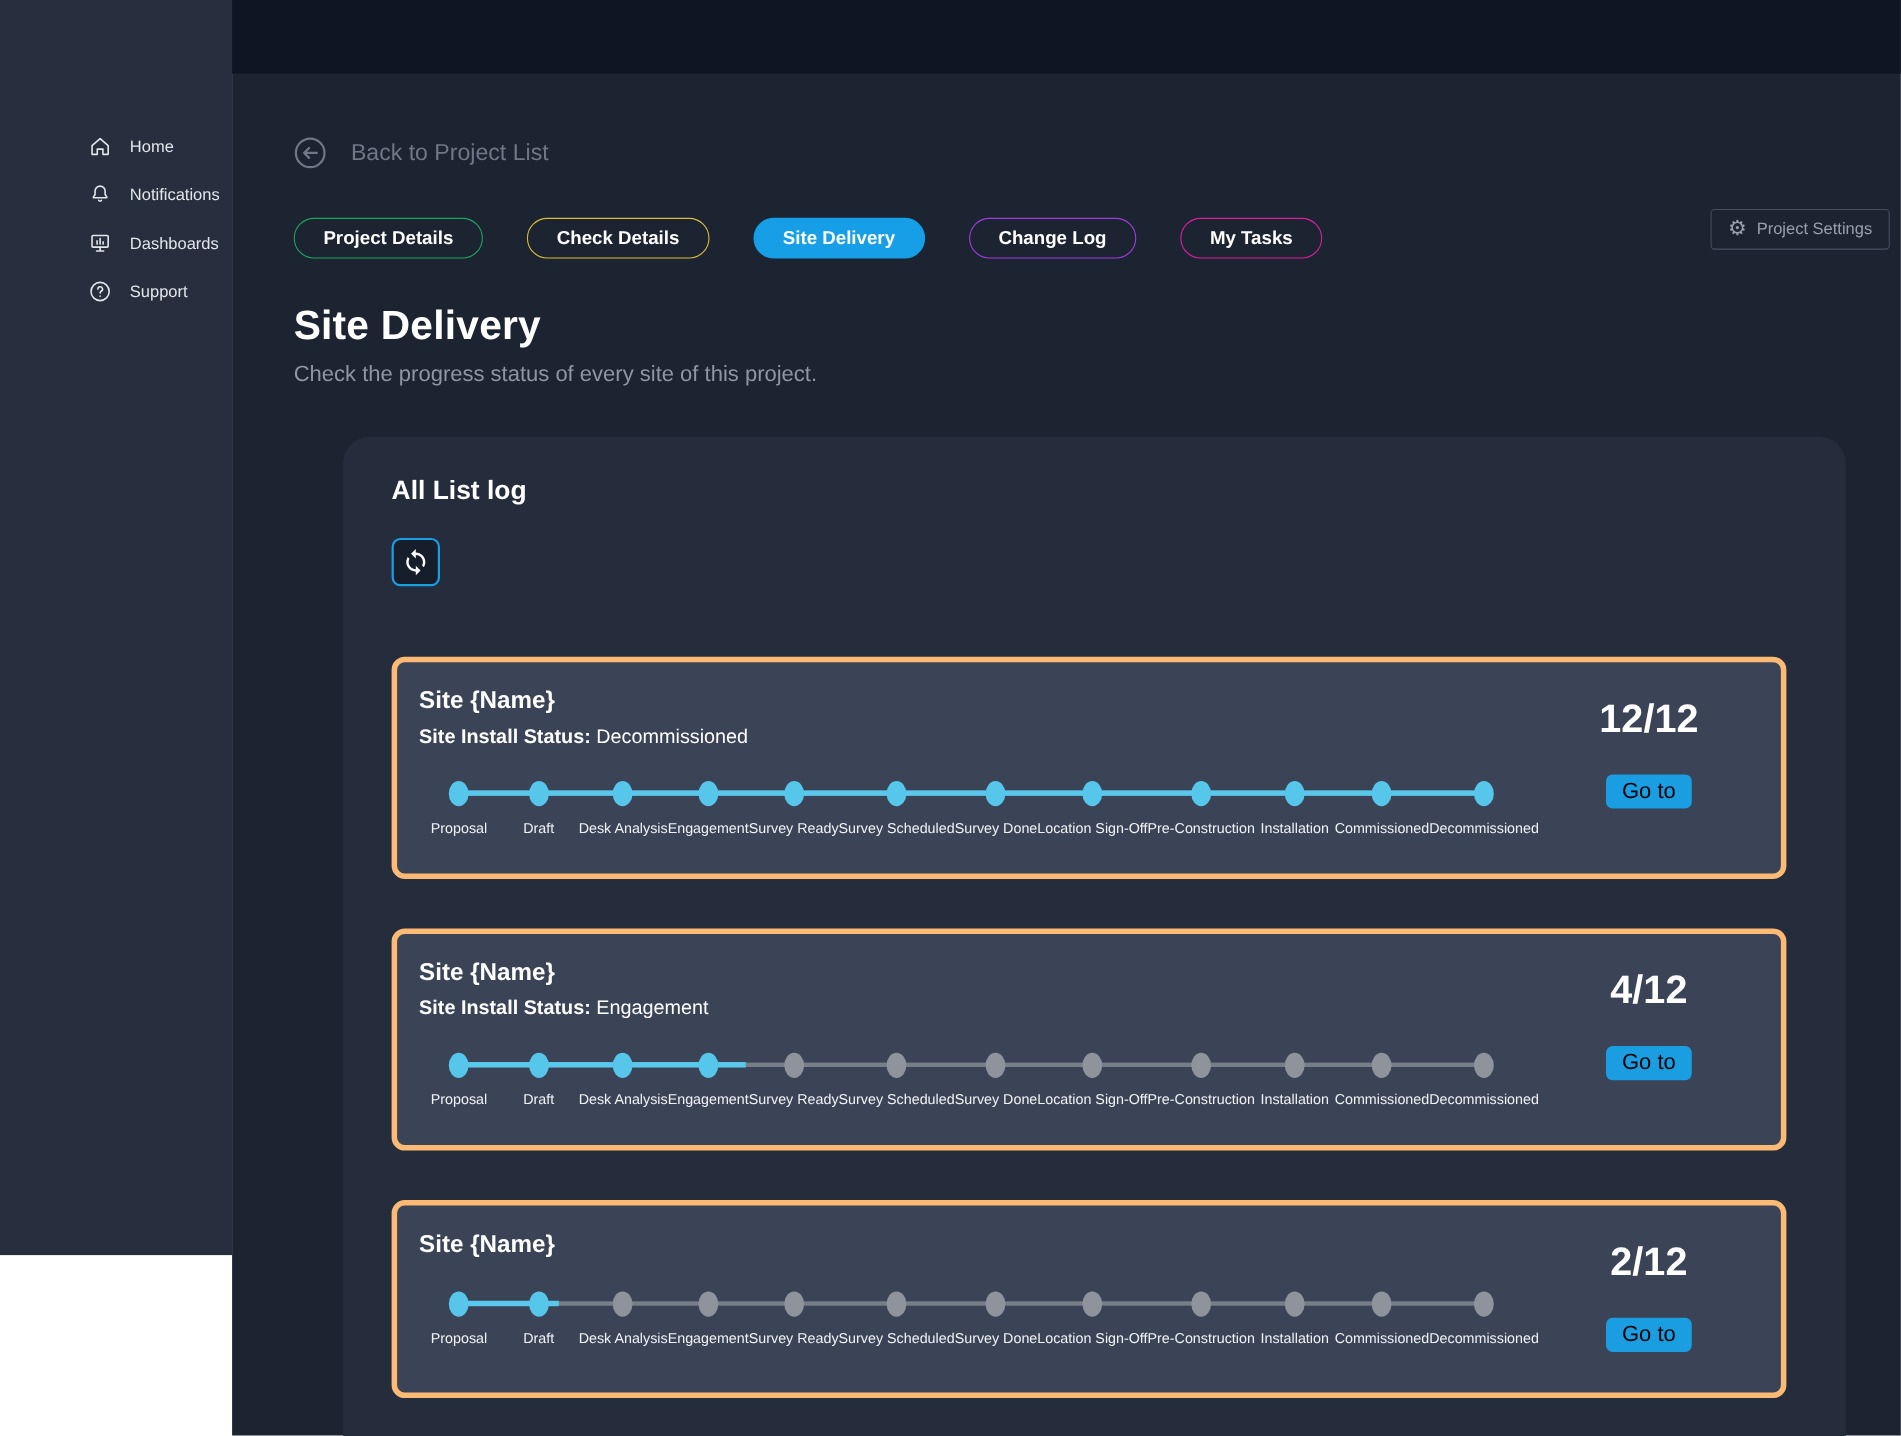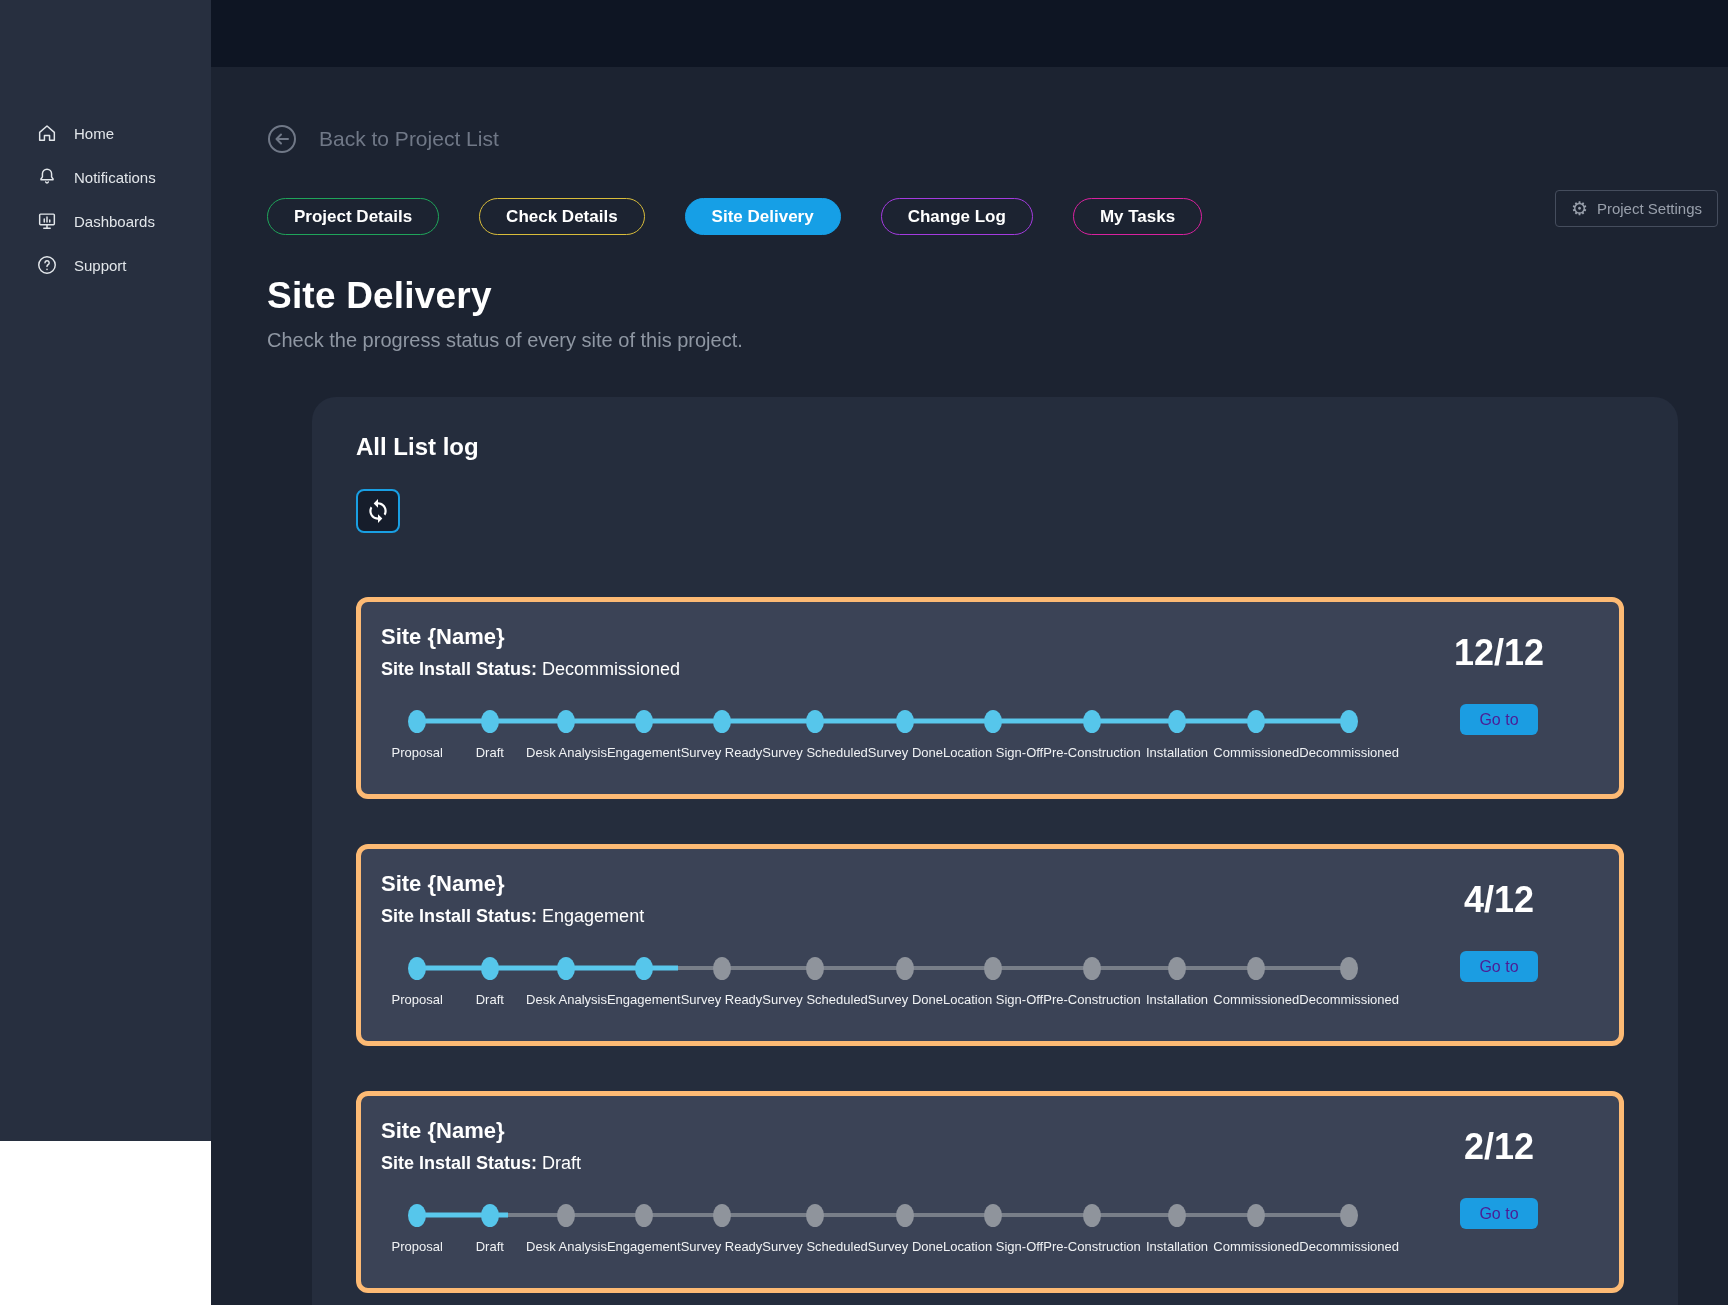--- a/index.html
+++ b/index.html
@@ -2,21 +2,21 @@
 <html><head>
 <meta charset="utf-8">
 <style>
   * { margin:0; padding:0; box-sizing:border-box; }
   html,body { width:1728px; height:1305px; background:#ffffff; overflow:hidden;
               font-family:"Liberation Sans", sans-serif; }
 
   
   .sidebar { position:absolute; left:0; top:0; width:211px; height:1141px;
              background:#272f3f; z-index:5; }
-  .side-nav { display:flex; flex-direction:column; gap:14px; padding-top:118px; }
+  .side-nav { display:flex; flex-direction:column; gap:14px; padding-top:118px;padding-left:44px; }
   .side-item { display:flex; align-items:center; gap:16px; padding:4px 0 4px 36px;
                color:#e2e6ea; font-size:15px; cursor:pointer; }
   .side-item svg { width:22px; height:22px; stroke:#e2e6ea; fill:none;
                    stroke-width:1.6; stroke-linecap:round; stroke-linejoin:round; }
 
   
   .main { position:absolute; left:211px; top:0; width:1517px; height:1305px;
           background:#1c2331; }
   .topstrip { height:67px; background:#0e1523; }
   .content { position:relative; padding:0 50px 0 56px; }
@@ -77,21 +77,21 @@
   .step { flex:1; display:flex; flex-direction:column; align-items:center; }
   .dot { width:18px; height:23px; border-radius:50%; background:#8f949c; z-index:2; }
   .dot.done { background:#56c6eb; }
   .step-lbl { margin-top:12px; font-size:13px; color:#f0f2f4; white-space:nowrap;
               text-align:center; }
 
   .site-right { width:200px; display:flex; flex-direction:column;
                 align-items:center; flex-shrink:0; }
   .site-count { margin-top:8px; color:#ffffff; font-size:36px; font-weight:bold; }
   .goto-btn { margin-top:30px; width:78px; height:31px; background:#1b9de2;
-              border:none; border-radius:6px; color:#4c1d95; font-size:16px;
+              border:none; border-radius:6px; color:#000000; font-size:20px;
               cursor:pointer; font-family:"Liberation Sans", sans-serif; }
 </style>
 </head>
 <body>
 
 <aside class="sidebar">
   <nav class="side-nav">
     <div class="side-item">
       <svg viewBox="0 0 24 24">
         <path d="M4 11.3 12 4.3l8 7V20h-5.2v-5.2h-5.6V20H4z"></path>
@@ -296,24 +296,20 @@
     </div>
     <div class="site-right">
       <div class="site-count">4/12</div>
       <button class="goto-btn">Go to</button>
     </div>
   </div>
 
   <div class="site-card">
     <div class="site-left">
       <div class="site-name">Site {Name}</div>
-      <div class="site-status">
-        <span class="bold">Site Install Status:</span>
-        <span>Draft</span>
-      </div>
       <div class="stepper">
         <div class="track"></div>
         <div class="track-fill" style="width: calc(8.33333%);"></div>
         <div class="steps">
                   <div class="step">
                     <div class="dot done"></div>
                     <div class="step-lbl">Proposal</div>
                   </div>
                   <div class="step">
                     <div class="dot done"></div>

